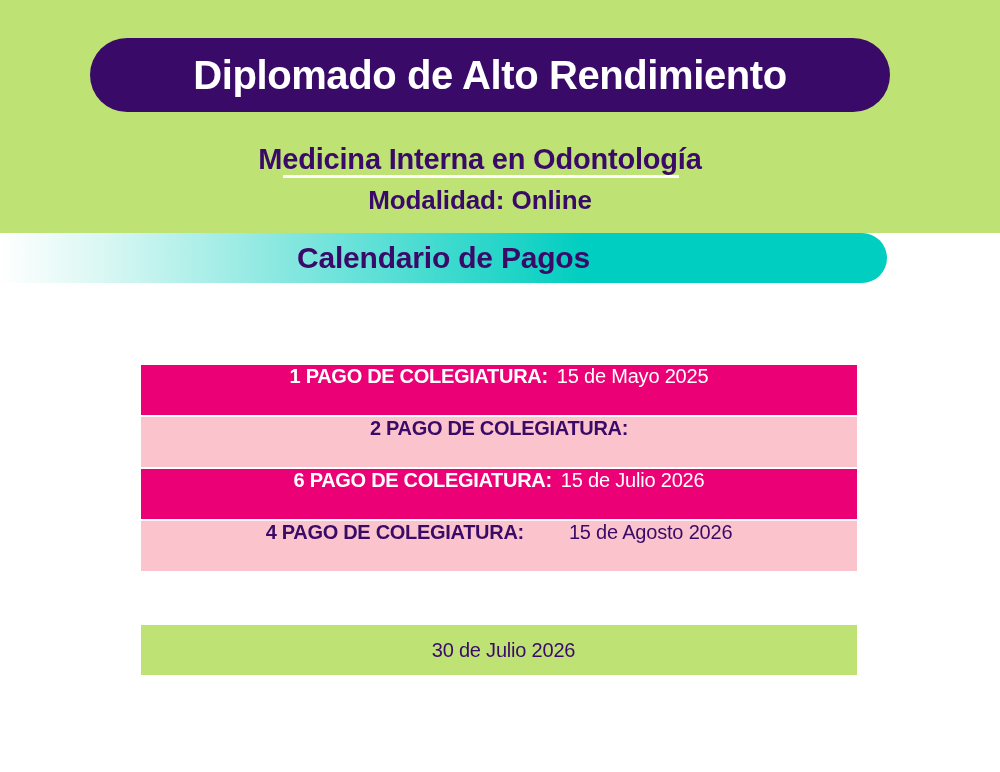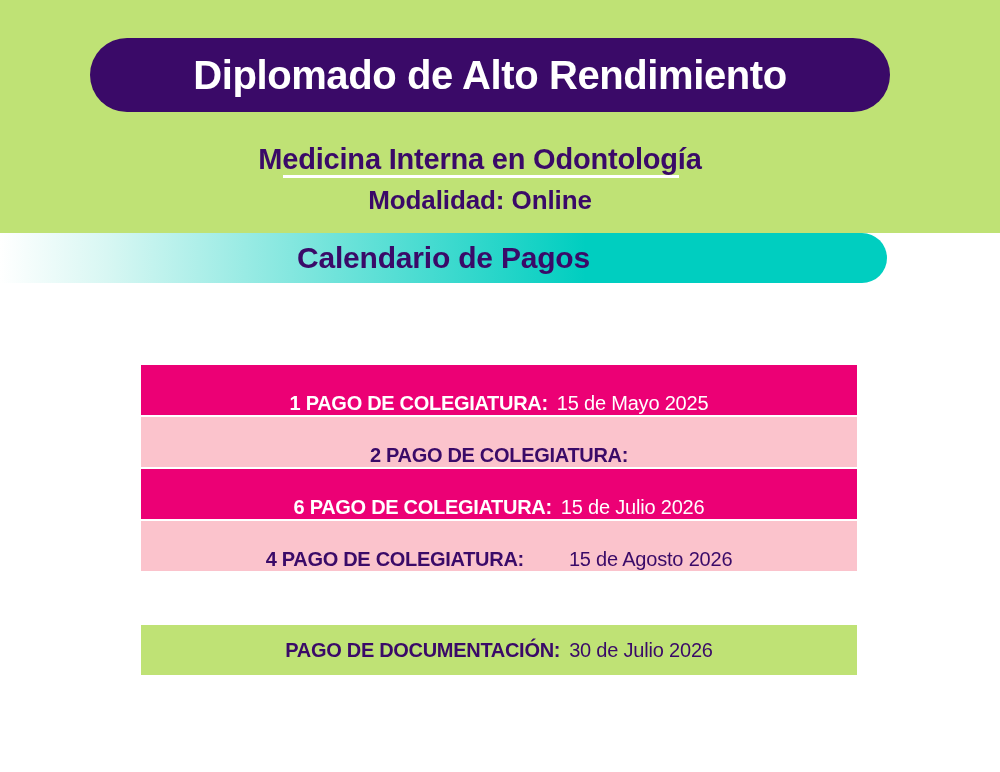--- a/index.html
+++ b/index.html
@@ -120,21 +120,21 @@
     position: absolute;
     left: 141px;
     top: 365px;
     width: 716px;
   }
 
   .pay-row {
     height: 50px;
     margin-bottom: 2px;
     display: flex;
-    align-items: flex-end;
+    align-items: flex-start;
     justify-content: center;
     white-space: nowrap;
   }
 
   .pay-row.magenta {
     background: #ec0075;
   }
   .pay-row.magenta .row-label,
   .pay-row.magenta .row-value {
     color: #ffffff;
@@ -219,17 +219,16 @@
       <span class="row-value">15 de Julio 2026</span>
     </div>
 
     <div class="pay-row pink">
       <span class="row-label">4 PAGO DE COLEGIATURA:</span>
       <span class="row-value">15 de Agosto 2026</span>
     </div>
   </div>
 
   <div class="doc-row">
-    <span class="row-label">PAGO DE DOCUMENTACIÓN:</span>
     <span class="row-value">30 de Julio 2026</span>
   </div>
 
 </div>
 
 </body></html>

